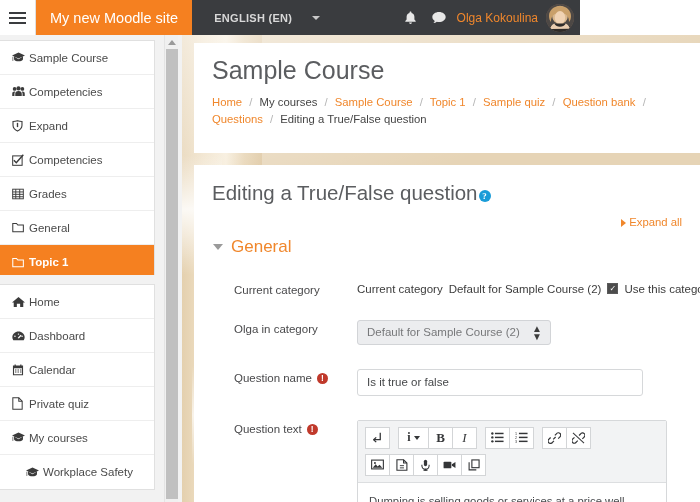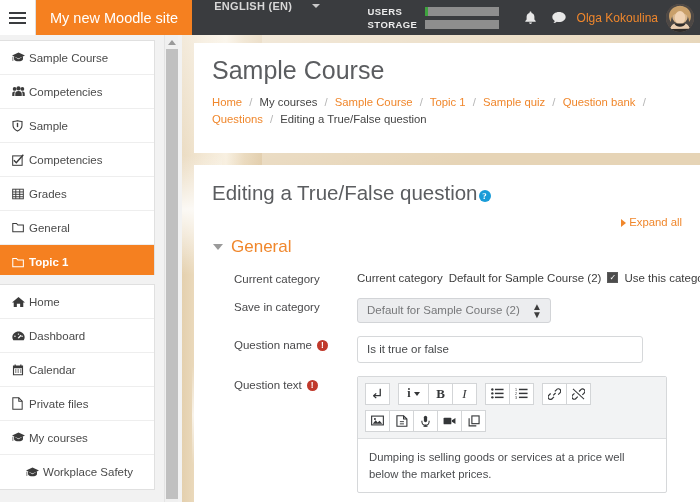--- a/index.html
+++ b/index.html
@@ -7,23 +7,23 @@
     margin: 0; padding: 0;
     width: 700px; height: 502px;
     overflow: hidden;
     font-family: "Liberation Sans", sans-serif;
     background: #ffffff;
   }
 
   
   #navbar {
     position: absolute; top: 0; left: 0;
-    width: 700px; height: 35px;
+    width: 580px; height: 35px;
     background: #3a3c3f;
-    display: flex; align-items: flex-start;
+    display: flex; align-items: center;
     z-index: 30;
   }
   #hamburger-btn {
     width: 36px; height: 35px;
     background: #ffffff;
     display: flex; align-items: center; justify-content: center;
     flex: 0 0 auto;
     border-right: 1px solid #e0e0e0;
   }
   .ham-lines { width: 17px; }
@@ -271,21 +271,21 @@
     border-left: 5px solid transparent;
     border-right: 5px solid transparent;
     border-top: 6px solid #9a9a9a;
     margin-right: 8px;
     margin-left: 1px;
   }
 
   
   .form-row {
     display: flex;
-    margin-top: 13px;
+    margin-top: 24px;
   }
   .form-label {
     width: 145px; flex: 0 0 145px;
     font-size: 11.5px; color: #49494b;
     padding-top: 3px;
     display: flex; align-items: flex-start; gap: 5px;
     padding-left: 22px;
   }
   .req-mark {
     display: inline-flex; align-items: center; justify-content: center;
@@ -396,32 +396,20 @@
     <span>My new Moodle site</span>
   </div>
 
   <div id="lang-menu">
     <span>ENGLISH (EN)</span>
     <span class="caret-down"></span>
   </div>
 
   <div id="navbar-right">
 
-    <div id="usage-meters">
-      <div class="meter-row">
-        <span class="meter-label">USERS</span>
-        <span class="meter-track">
-          <span class="meter-fill-users"></span>
-        </span>
-      </div>
-      <div class="meter-row">
-        <span class="meter-label">STORAGE</span>
-        <span class="meter-track"></span>
-      </div>
-    </div>
 
     <div class="nav-icon-btn">
       <svg width="13" height="14" viewBox="0 0 16 17" fill="currentColor">
         <path d="M8 0.6c-.7 0-1.2.5-1.2 1.2v.5C4.6 2.8 3.2 4.6 3.2 6.9v3.3L1.6 12.2v.9h12.8v-.9l-1.6-2V6.9c0-2.3-1.4-4.1-3.6-4.6v-.5C9.2 1.1 8.7.6 8 .6zM6.2 14.1c0 1 .8 1.8 1.8 1.8s1.8-.8 1.8-1.8H6.2z"></path>
       </svg>
     </div>
 
     <div class="nav-icon-btn">
       <svg width="14" height="13" viewBox="0 0 17 15" fill="currentColor">
         <path d="M8.5 0.8C4 .8.4 3.5.4 6.9c0 1.9 1.1 3.6 2.9 4.7-.2.9-.8 1.9-1.7 2.7 1.7-.2 3.2-.9 4.2-1.7.8.2 1.7.3 2.7.3 4.5 0 8.1-2.7 8.1-6.1S13 .8 8.5.8z"></path>
@@ -479,21 +467,21 @@
         <span>Competencies</span>
       </div>
 
       <div class="nav-item">
         <span class="ic">
           <svg width="11" height="12" viewBox="0 0 13 14" fill="none" stroke="currentColor" stroke-width="1.3">
               <path d="M6.5 13C3 11.4 1.2 9.2 1.2 6.2V1.6C2.8 1.6 4.6 1.3 6.5.7c1.9.6 3.7.9 5.3.9v4.6C11.8 9.2 10 11.4 6.5 13z"></path>
               <path d="M6.5 3.3v5" stroke-width="1.6"></path>
             </svg>
         </span>
-        <span>Sample</span>
+        <span>Expand</span>
       </div>
 
       <div class="nav-item">
         <span class="ic">
           <svg width="12" height="12" viewBox="0 0 14 14" fill="none" stroke="currentColor" stroke-width="1.2">
               <rect x="0.8" y="2.2" width="11" height="11"></rect>
               <path d="M2.2 7.4 5 10.2 13.2.9" stroke-width="1.7" fill="none"></path>
             </svg>
         </span>
         <span>Competencies</span>
@@ -559,21 +547,21 @@
           <span>Calendar</span>
         </div>
 
         <div class="nav-item">
           <span class="ic">
             <svg width="11" height="13" viewBox="0 0 12 14" fill="none" stroke="currentColor" stroke-width="1.1">
                 <path d="M.9.8h6.5l3.7 3.7v8.7H.9z"></path>
                 <path d="M7.4.8v3.7h3.7"></path>
               </svg>
           </span>
-          <span>Private files</span>
+          <span>Private quiz</span>
         </div>
 
         <div class="nav-item">
           <span class="ic">
             <svg width="13" height="11" viewBox="0 0 16 13" fill="currentColor">
                 <path d="M8 .4 0 4l8 3.6L16 4 8 .4zm-5.5 5v3.2c0 1.4 2.5 2.6 5.5 2.6s5.5-1.2 5.5-2.6V5.4L8 8.6 2.5 5.4zM.7 5.6v4.9c0 .6.8.6.8 0V5.6z"></path>
               </svg>
           </span>
           <span>My courses</span>
         </div>
@@ -642,21 +630,21 @@
           <div class="static-text">
             <span>Current category</span>
             <span>Default for Sample Course (2)</span>
             <span class="cbox">✓</span>
             <span>Use this category</span>
           </div>
         </div>
       </div>
 
       <div class="form-row">
-        <div class="form-label">Save in category</div>
+        <div class="form-label">Olga in category</div>
         <div class="form-field">
           <span class="select-wrap">
             <select class="moodle-select">
               <option>Default for Sample Course (2)</option>
             </select>
             <span class="arrows">▲<br>▼</span>
           </span>
         </div>
       </div>
 

